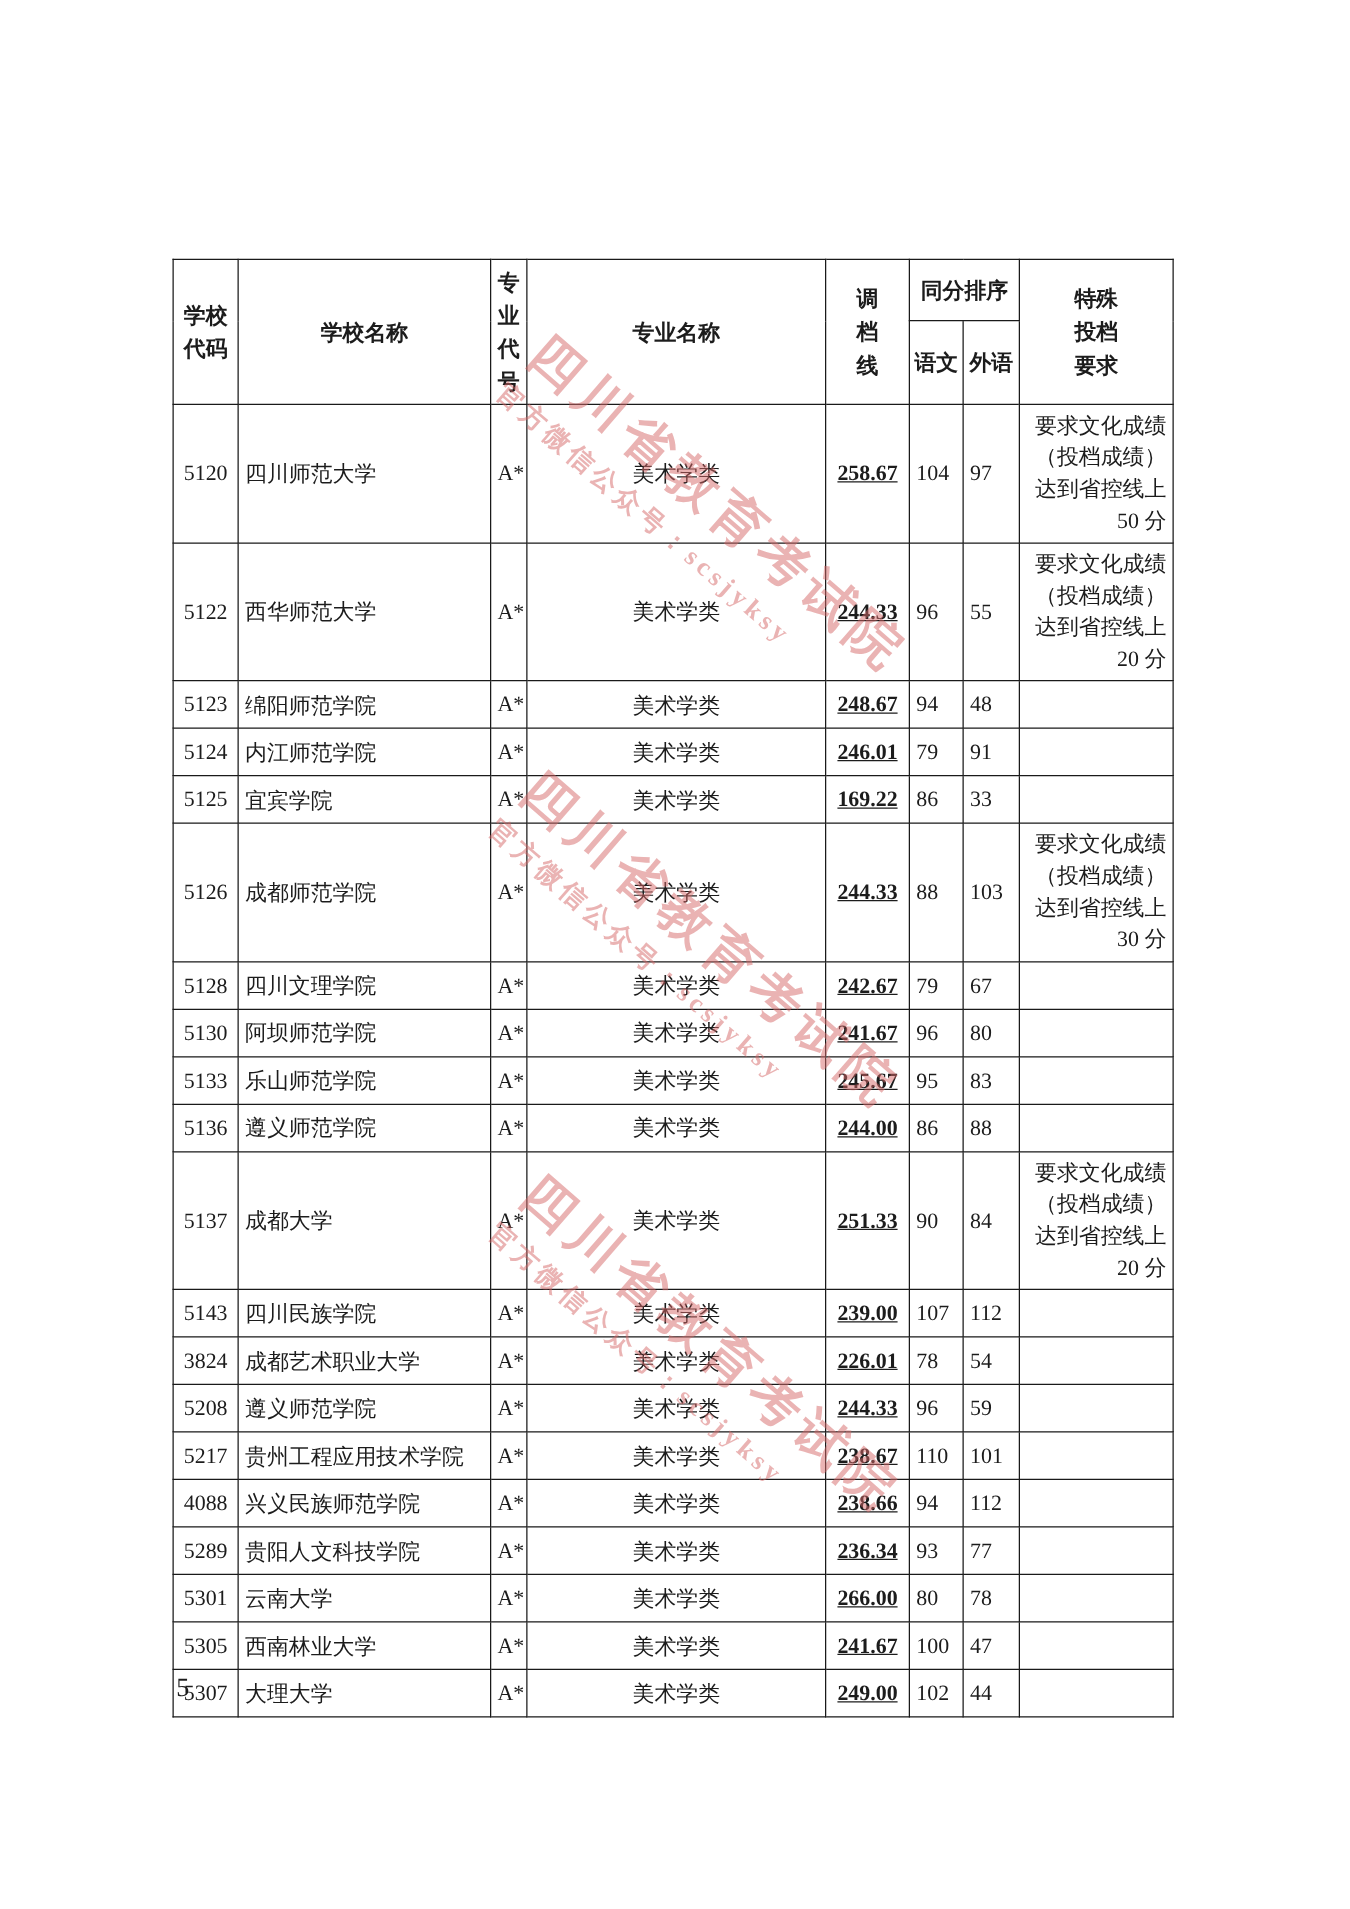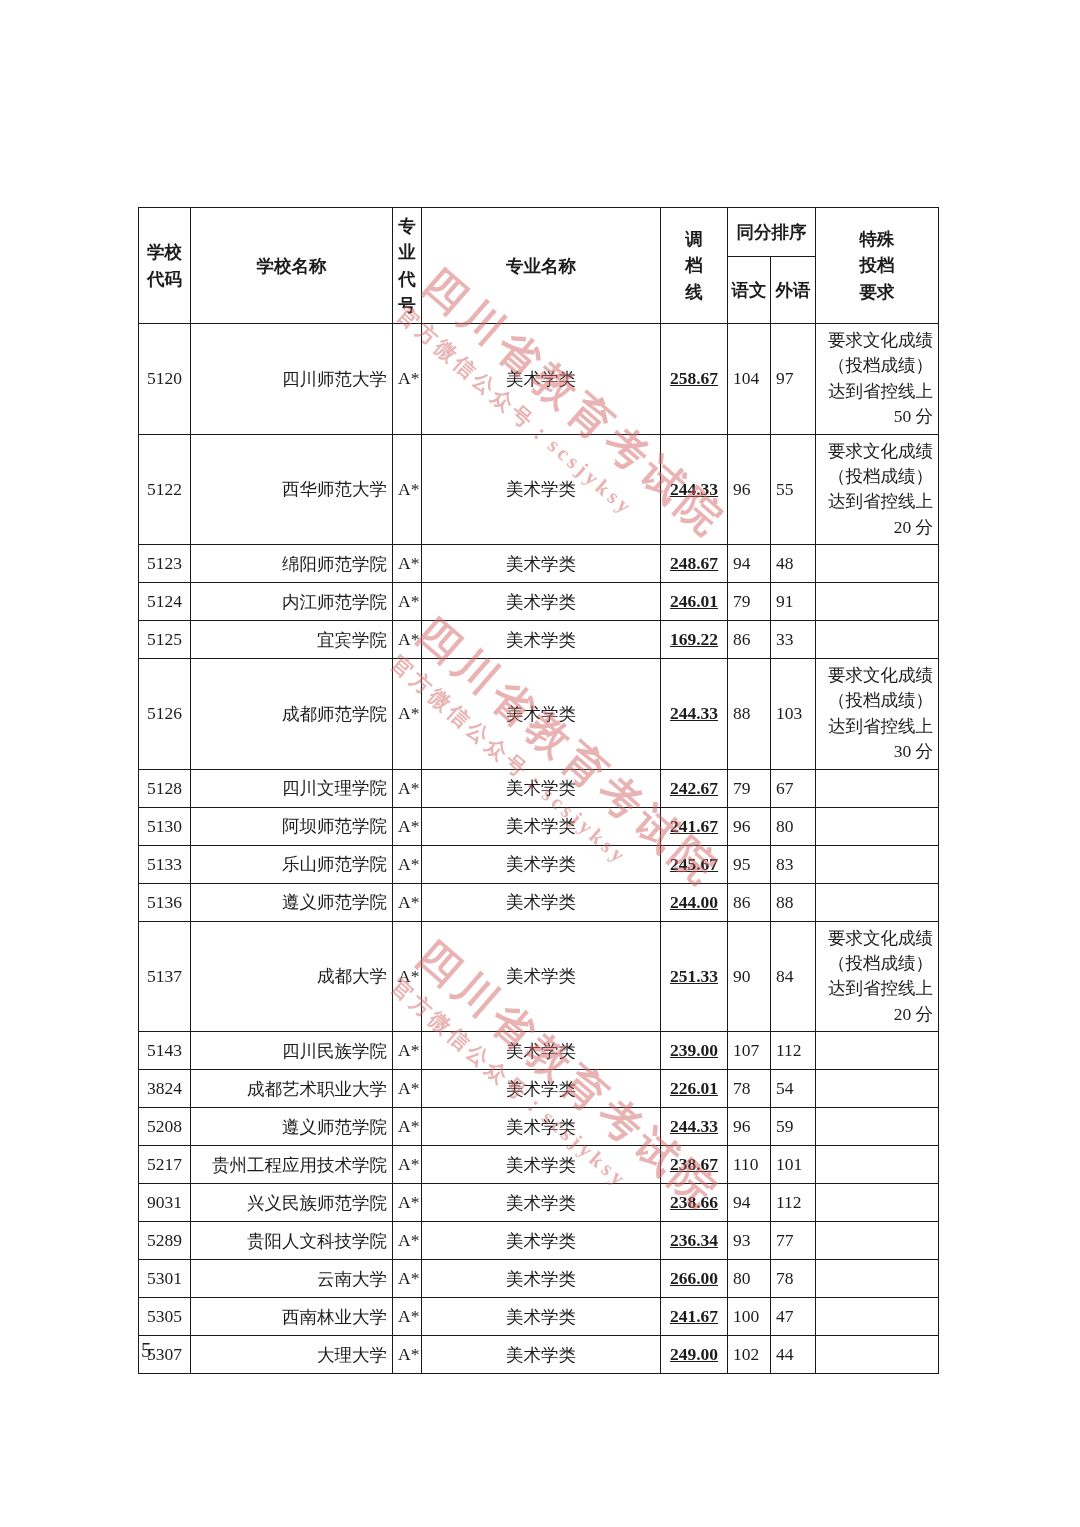--- a/index.html
+++ b/index.html
@@ -30,21 +30,21 @@
   }
   .score thead th {
     font-weight: bold;
     text-align: center;
     padding: 5px 2px;
   }
   .score thead tr.h-top th.h-group { height: 44px; text-align: center; }
   .score thead tr.h-sub th { height: 60px; }
   tr.data-row { height: 38px; }
   .c-code   { text-align: center; }
-  .c-school { text-align: right; padding-left: 4px; }
+  .c-school { text-align: left; padding-left: 4px; }
   .c-mcode  { text-align: left; padding-left: 3px; padding-right: 0; }
   .c-major  { text-align: center; padding-left: 4px; }
   .c-line   { text-align: center; font-weight: bold; text-decoration: underline; }
   .c-num    { }
   .c-special{ text-align: right; font-size: 17px; line-height: 1.45; padding: 6px 5px; }
   .stack1 { display: block; width: 1.25em; margin: 0 auto; word-break: break-all; line-height: 1.5; text-align: center; }
   .stack2 { display: block; width: 2.35em; margin: 0 auto; word-break: break-all; line-height: 1.5; text-align: center; }
   .watermark {
     position: absolute;
     transform: rotate(41deg);
@@ -276,21 +276,21 @@
       <td class="c-school">贵州工程应用技术学院</td>
       <td class="c-mcode">A*</td>
       <td class="c-major">美术学类</td>
       <td class="c-line">238.67</td>
       <td class="c-num">110</td>
       <td class="c-num">101</td>
       <td class="c-special"></td>
     </tr>
 
     <tr class="data-row">
-      <td class="c-code">9031</td>
+      <td class="c-code">4088</td>
       <td class="c-school">兴义民族师范学院</td>
       <td class="c-mcode">A*</td>
       <td class="c-major">美术学类</td>
       <td class="c-line">238.66</td>
       <td class="c-num">94</td>
       <td class="c-num">112</td>
       <td class="c-special"></td>
     </tr>
 
     <tr class="data-row">

